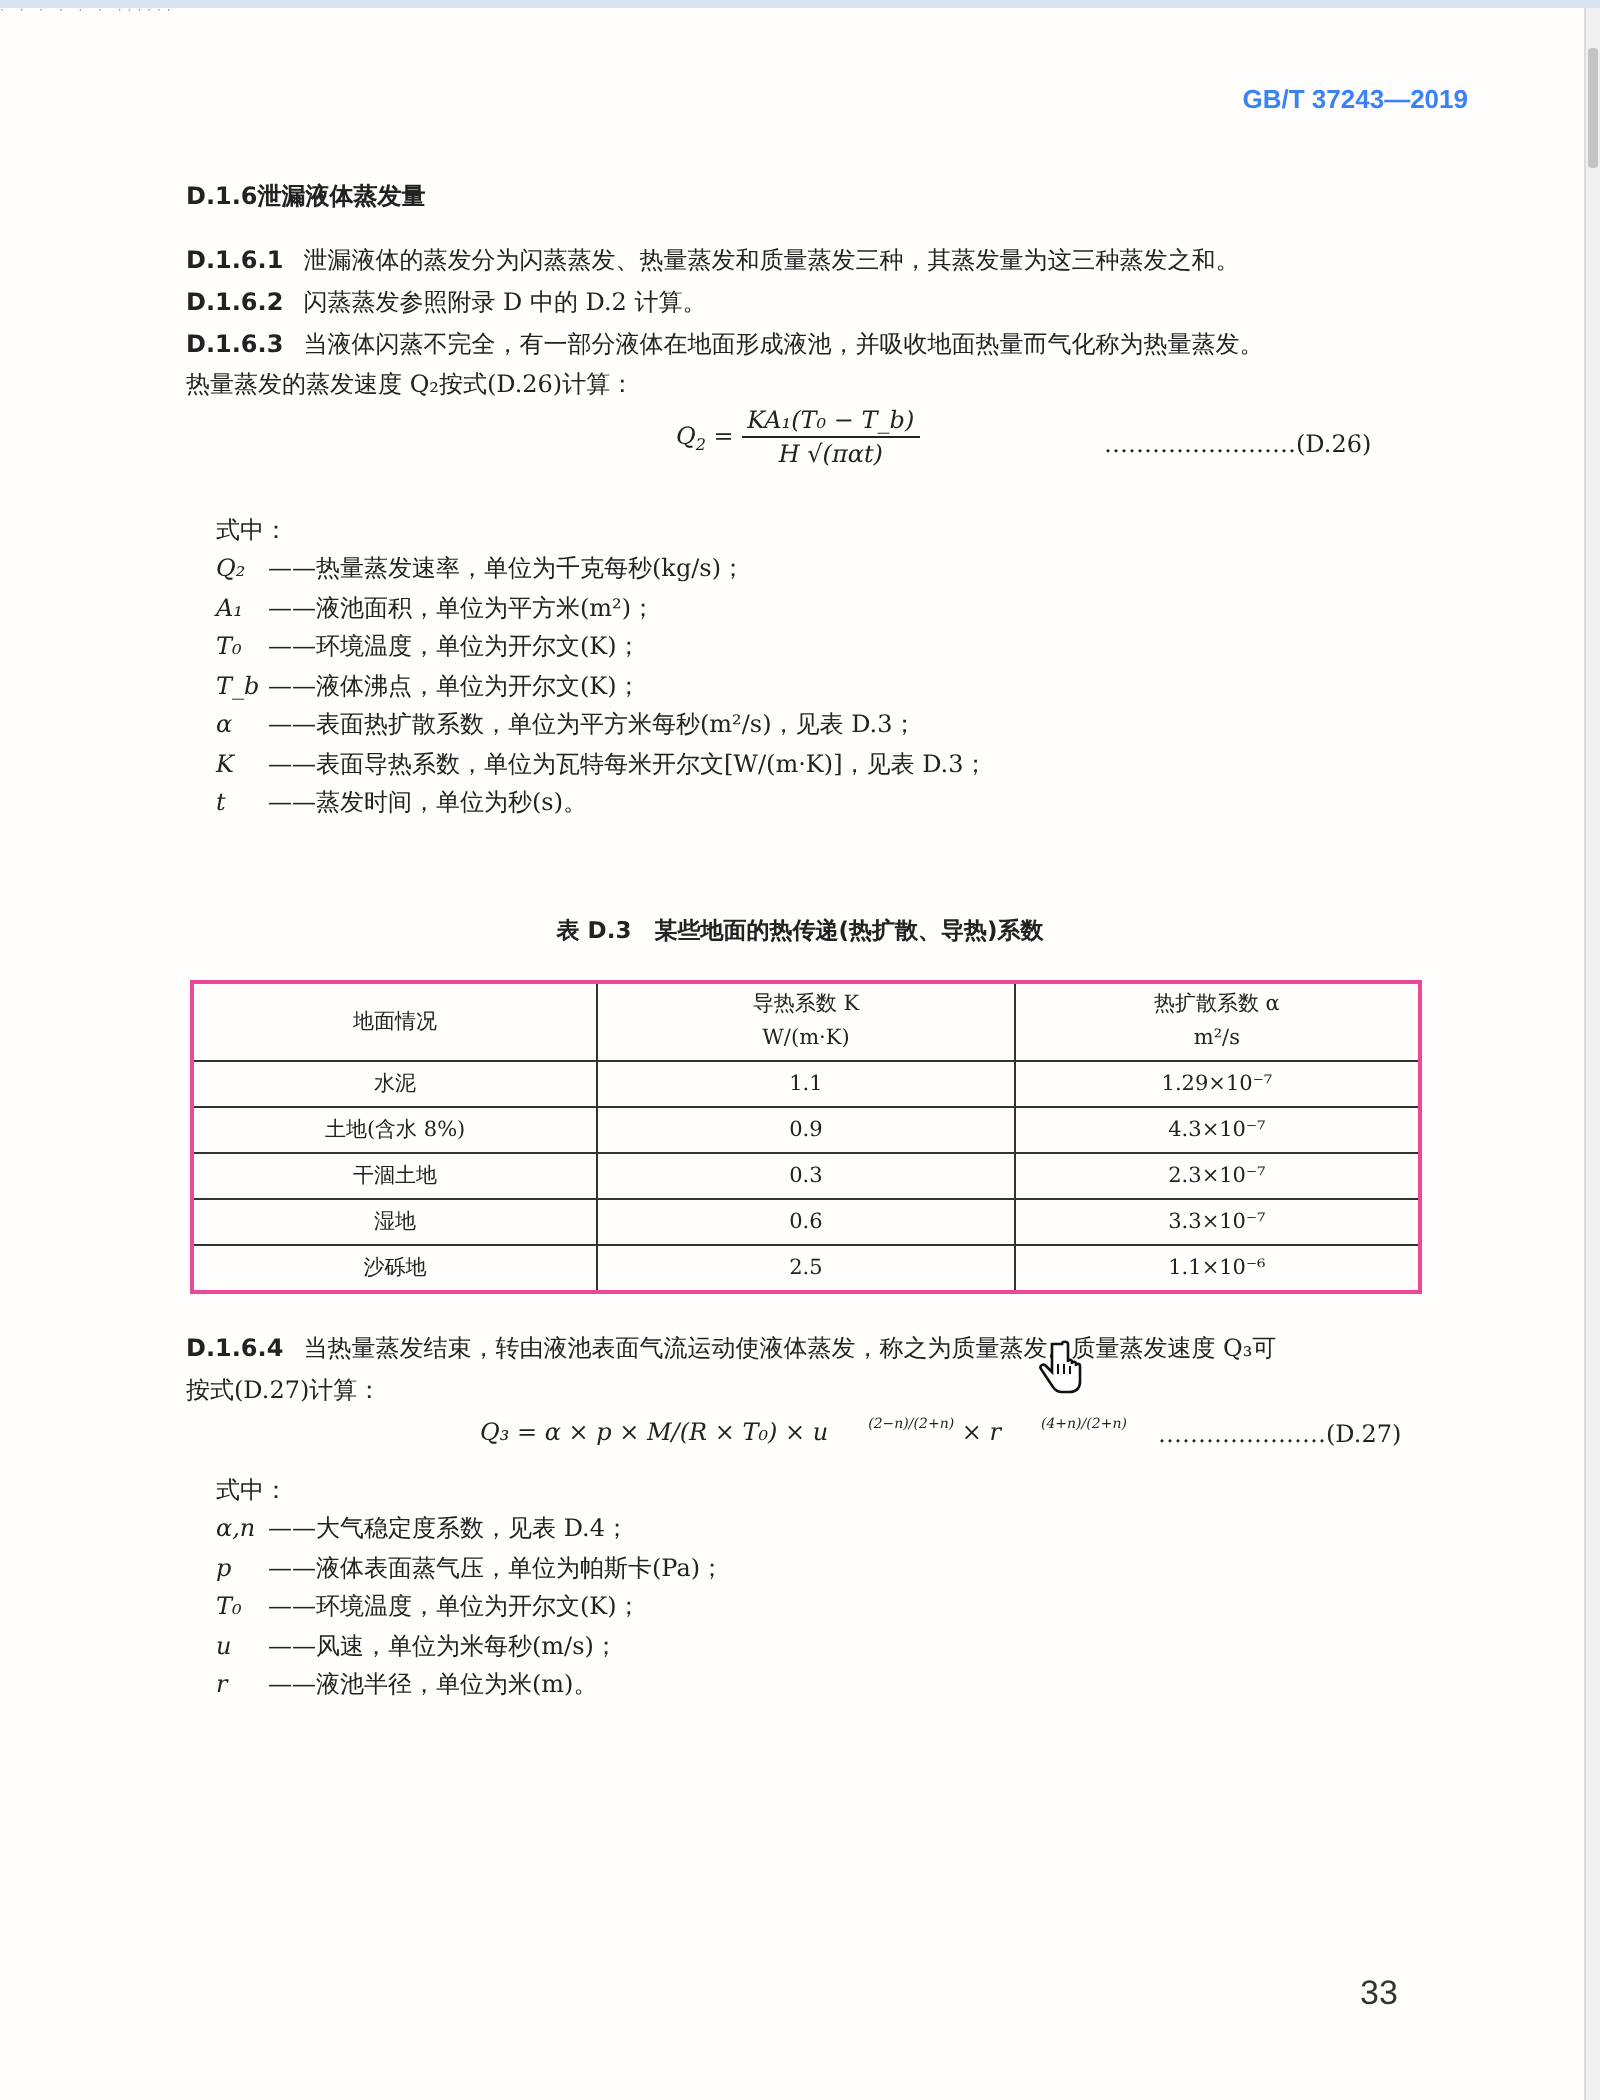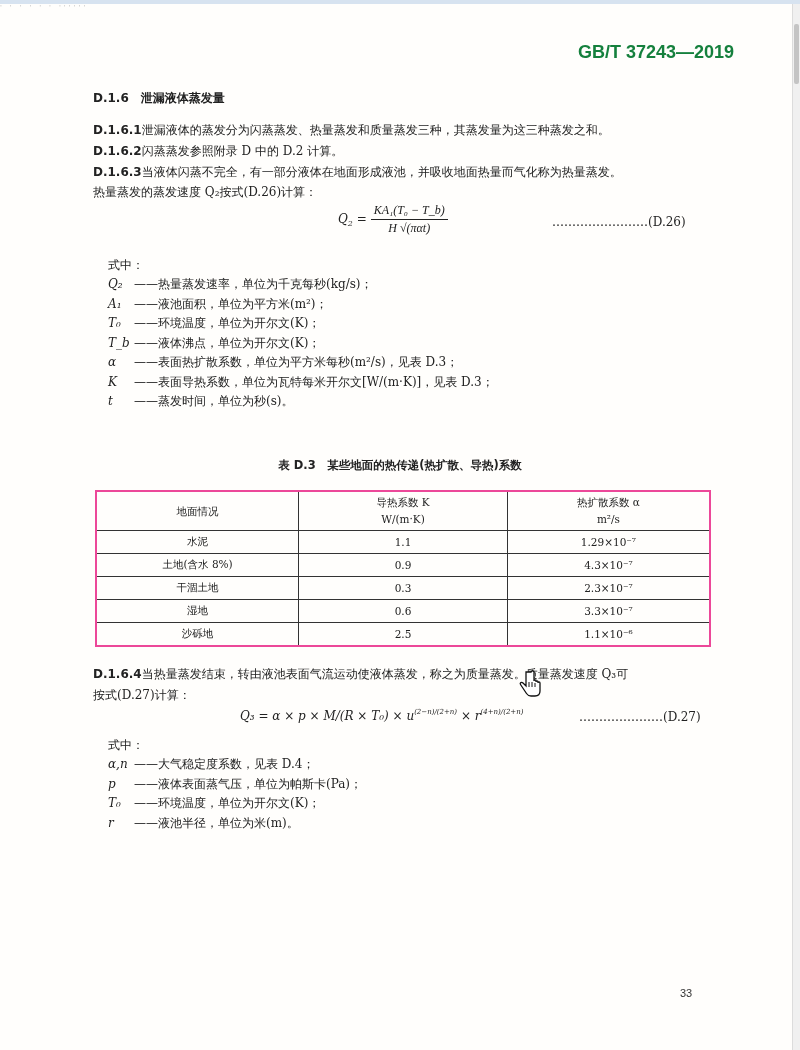--- a/index.html
+++ b/index.html
@@ -25,45 +25,45 @@
   .scrollbar {
     position: absolute; right: 0; top: 4px; width: 7px; height: 1046px;
     background: #f0f0f0; border-left: 1px solid #dcdcdc;
   }
   .scroll-thumb {
     position: absolute; right: 1px; top: 20px; width: 5px; height: 60px;
     background: #c4c4c4; border-radius: 2px;
   }
   .std-no {
     position: absolute; right: 66px; top: 42px;
-    font-family: "Liberation Sans", sans-serif; font-weight: bold; font-size: 18px;
-    color: #15803d;
+    font-family: "Liberation Sans", sans-serif; font-weight: bold; font-size: 13px;
+    color: #3b82f6;
   }
   .sec-title {
     position: absolute; left: 93px; top: 90px;
     font-family: "DejaVu Sans", sans-serif; font-weight: bold; font-size: 12px;
   }
-  .sec-title .num { margin-right: 12px; }
+  .sec-title .num { }
   .para {
     position: absolute; left: 93px; width: 630px;
     font-size: 12px; line-height: 20px; white-space: nowrap;
   }
   .para .clause {
-    font-family: "DejaVu Sans", sans-serif; font-weight: bold; 
+    font-family: "DejaVu Sans", sans-serif; font-weight: bold; margin-right: 10px;
   }
   .formula {
     position: absolute; font-style: italic; font-size: 12px;
   }
   .eqno {
     position: absolute; font-size: 12px; white-space: nowrap;
   }
-  .frac { display: inline-flex; flex-direction: column; align-items: center; vertical-align: middle; font-family: Liberation Serif, serif; }
+  .frac { display: inline-flex; flex-direction: column; align-items: center; vertical-align: middle; }
   .frac .num { border-bottom: 1px solid #222; padding: 0 3px 1px 3px; }
   .frac .den { padding-top: 1px; }
-  .sup { font-size: 7px; vertical-align: 6px; font-style: italic; }
+  .sup { font-size: 7px; vertical-align: 6px; font-style: italic; margin-left: 20px; }
   .sub { font-size: 8px; vertical-align: -3px; }
   .where {
     position: absolute; left: 108px; font-size: 12px; line-height: 19.5px;
   }
   .where .sym { font-style: italic; display: inline-block; min-width: 26px; }
   .tbl-title {
     position: absolute; left: 0; width: 800px; top: 458px; text-align: center;
     font-family: "DejaVu Sans", sans-serif; font-weight: bold; font-size: 11.5px;
   }
   table.data {
@@ -71,21 +71,21 @@
     border-collapse: collapse; font-size: 10.5px;
     border: 2px solid #ec4899;
   }
   table.data td, table.data th {
     border: 1px solid #333; text-align: center; font-weight: normal;
     height: 22px; padding: 0;
   }
   table.data th { height: 38px; line-height: 17px; }
   table.data tr.hdr { border-bottom: 1.5px solid #333; }
   .page-num {
-    position: absolute; left: 680px; top: 987px; font-size: 11px;
+    position: absolute; left: 680px; top: 987px; font-size: 17px;
     font-family: "Liberation Sans", sans-serif; color: #333;
   }
   .cursor {
     position: absolute; left: 518px; top: 670px; width: 24px; height: 30px;
   }
 </style>
 </head>
 <body>
 
 <div class="topbar"></div>
@@ -178,20 +178,21 @@
   <span>Q₃ = α × p × M/(R × T₀) × u</span><span class="sup">(2−n)/(2+n)</span>
   <span>× r</span><span class="sup">(4+n)/(2+n)</span>
 </div>
 <div class="eqno" style="left:579px; top:710px">…………………(D.27)</div>
 
 <div class="where" style="left:108px; top:736px">式中：</div>
 <div class="where" style="top:755px">
   <div><span class="sym">α,n</span><span>——大气稳定度系数，见表 D.4；</span></div>
   <div><span class="sym">p</span><span>——液体表面蒸气压，单位为帕斯卡(Pa)；</span></div>
   <div><span class="sym">T₀</span><span>——环境温度，单位为开尔文(K)；</span></div>
+  <div><span class="sym">u</span><span>——风速，单位为米每秒(m/s)；</span></div>
   <div><span class="sym">r</span><span>——液池半径，单位为米(m)。</span></div>
 </div>
 
 <div class="page-num">33</div>
 
 <svg class="cursor" viewBox="0 0 24 30">
   <path d="M8 2 v14 l-3 -3 c-1.5 -1.5 -3.5 0 -2.5 1.5 l6 9 c1 1.5 2.5 2.5 4.5 2.5 h4 c3 0 5 -2 5 -5 v-8 c0 -1.5 -2 -1.5 -2 0 v-1 c0 -1.5 -2 -1.5 -2 0 v-1 c0 -1.5 -2 -1.5 -2 0 v-1 V2 c0 -1.5 -3 -1.5 -3 0 z" fill="#fff" stroke="#111" stroke-width="1.3"></path>
   <line x1="11" y1="12" x2="11" y2="17" stroke="#111" stroke-width="1"></line>
   <line x1="14" y1="12" x2="14" y2="17" stroke="#111" stroke-width="1"></line>
   <line x1="17" y1="13" x2="17" y2="17" stroke="#111" stroke-width="1"></line>

